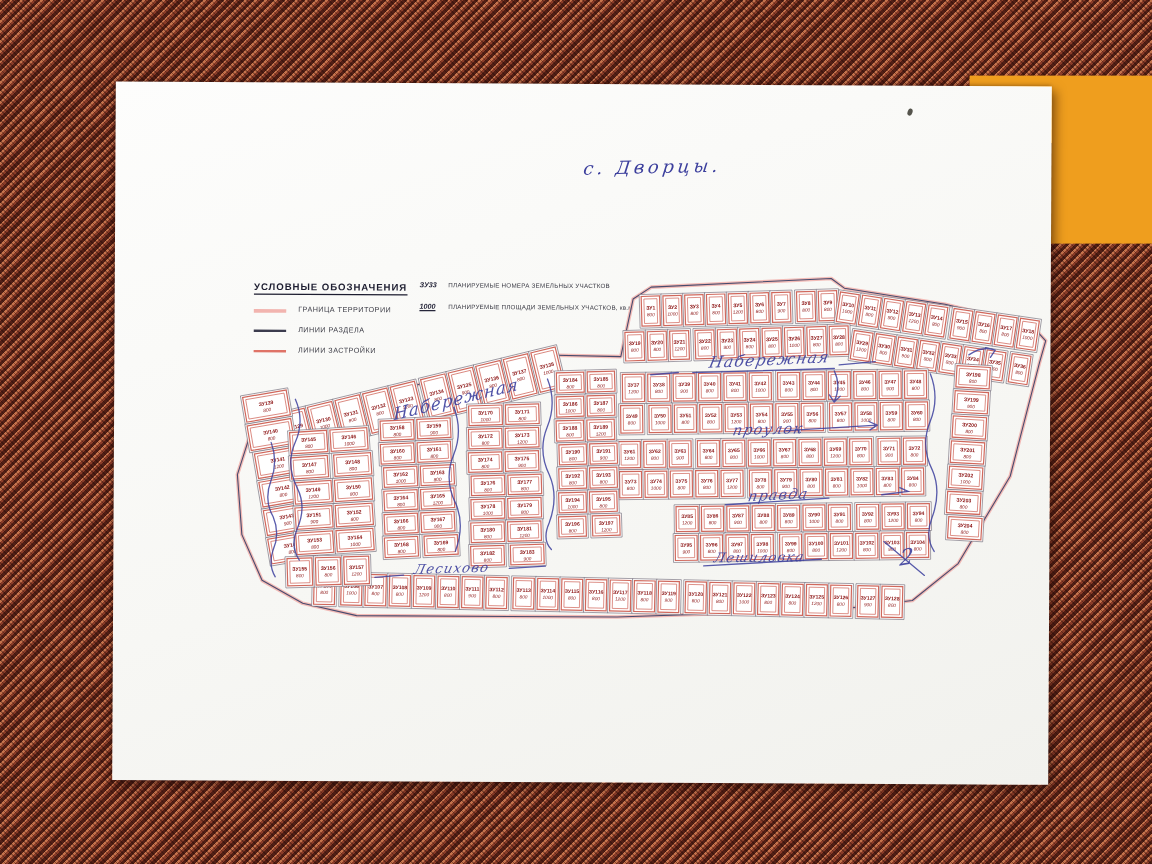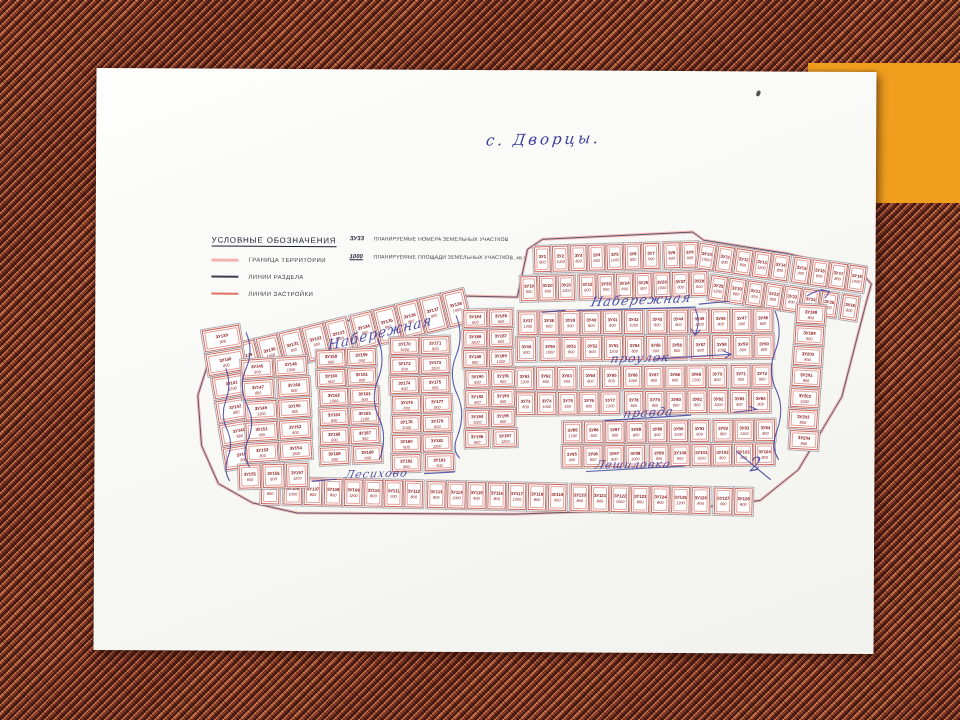--- a/index.html
+++ b/index.html
@@ -26,21 +26,21 @@
     background:#55544c;border-radius:45% 55% 50% 40%;transform:rotate(20deg);
   }
   .hand-title{
     position:absolute;left:390px;top:60px;
     color:#3c3f9d;font-family:"DejaVu Serif", serif;font-style:italic;
     font-size:15px;letter-spacing:3px;transform:rotate(-1.5deg) skewX(-8deg);
     white-space:nowrap;
   }
   .legend{position:absolute;left:116px;top:160px;width:150px;}
   .legend-heading{
-    display:inline-block;font-size:8px;font-weight:normal;color:#1d1d30;
+    display:inline-block;font-size:8px;font-weight:bold;color:#1d1d30;
     letter-spacing:0.8px;border-bottom:1.2px solid #1d1d30;padding-bottom:1px;
     margin-bottom:10px;white-space:nowrap;
   }
   .legend-item{display:flex;align-items:center;margin-bottom:11px;}
   .legend-sw{width:27px;height:2px;margin-right:10px;flex:0 0 auto;}
   .sw0{background:#f2b4af;height:3px;}
   .sw1{background:#3c3c4e;height:2px;}
   .sw2{background:#df7367;height:2px;}
   .legend-label{font-size:6px;color:#3a3a44;letter-spacing:0.4px;white-space:nowrap;}
   .codes{position:absolute;left:254px;top:166px;width:220px;}

